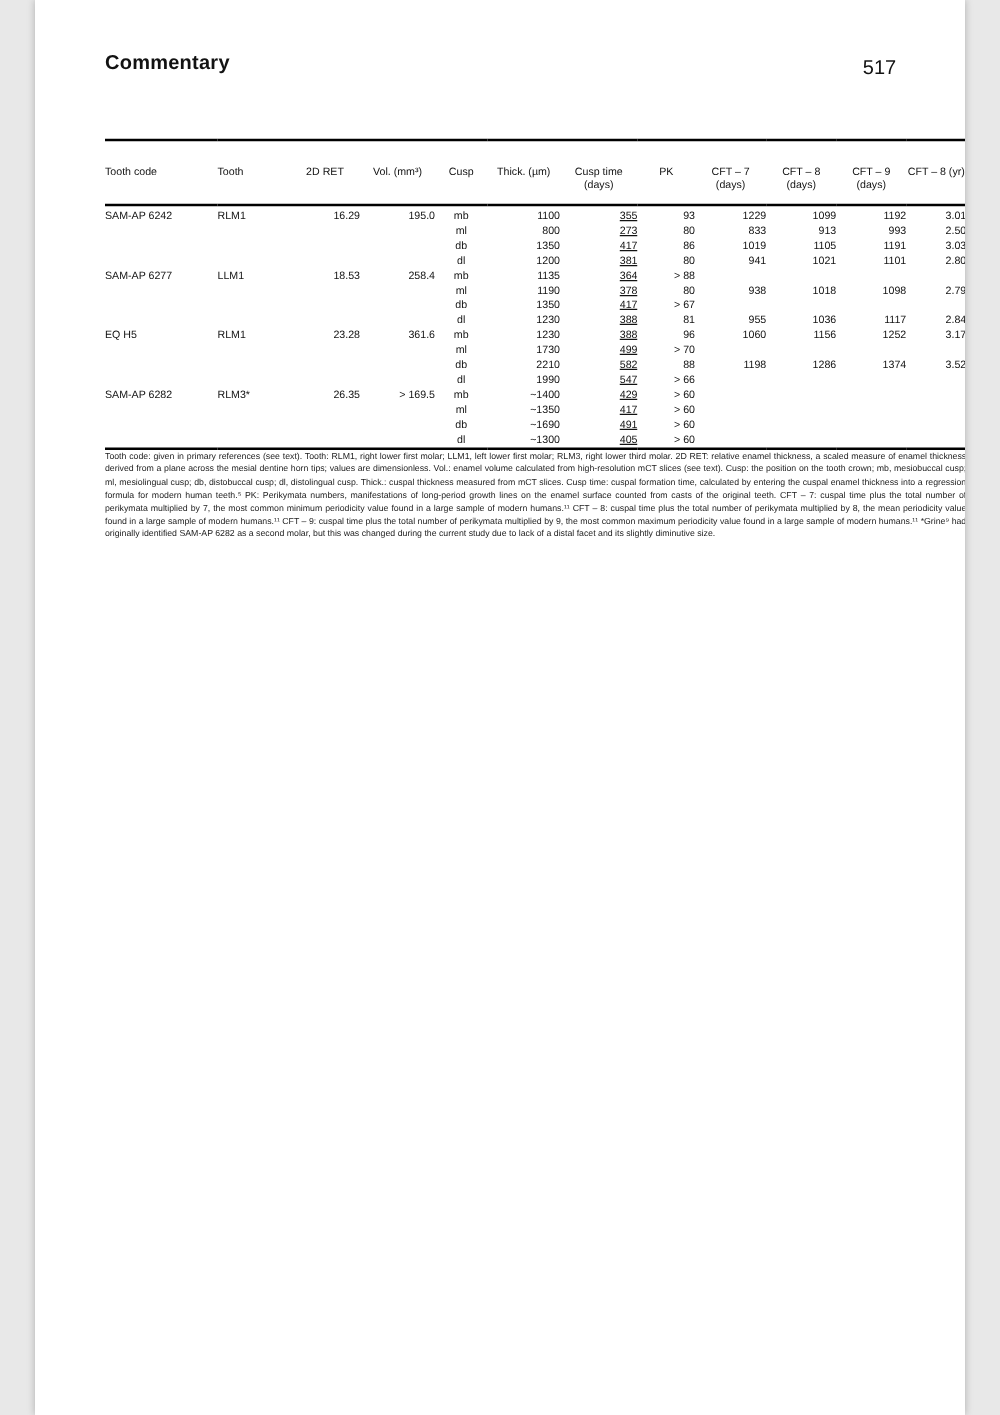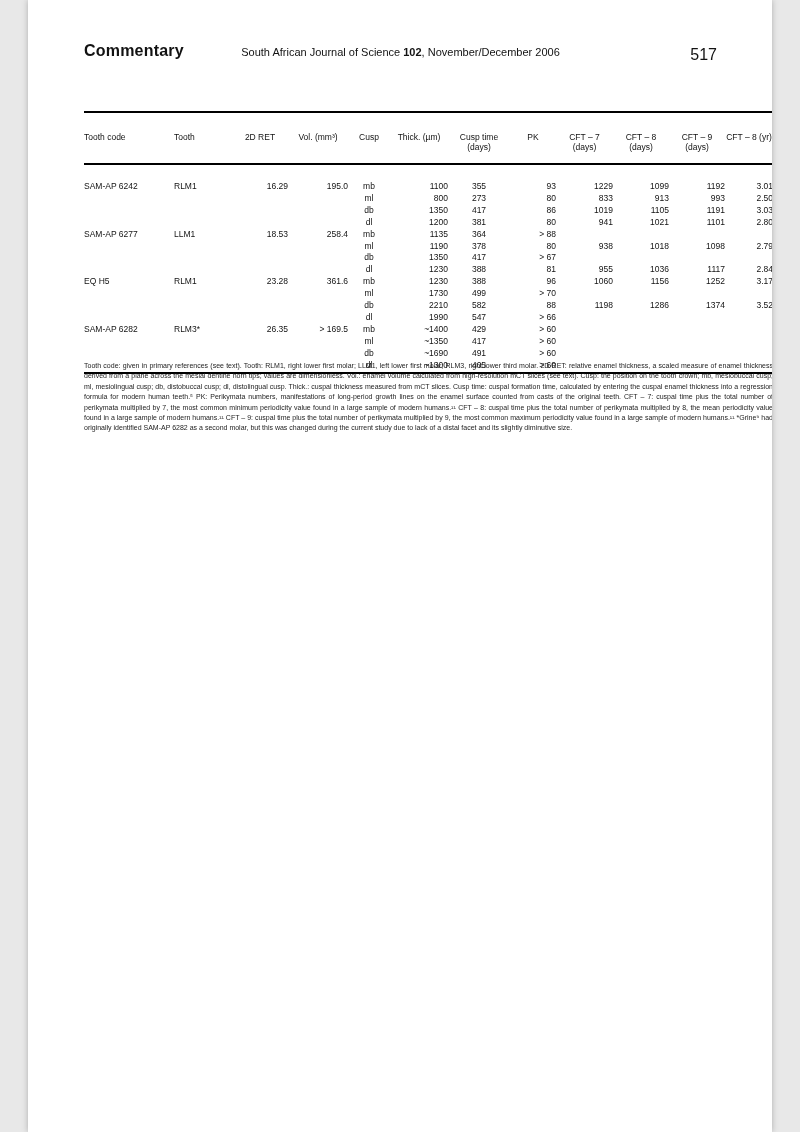--- a/index.html
+++ b/index.html
@@ -30,47 +30,46 @@
   table.appendix thead tr { border-bottom:2px solid #000; }
   table.appendix th {
     font-weight:normal; vertical-align:top; padding:19px 0 11px;
     font-size:8.5px; line-height:10px; text-align:center;
   }
   table.appendix th.c0, table.appendix th.c1 { text-align:left; }
   table.appendix td {
     height:11.9px; line-height:11.9px; padding:0; vertical-align:top;
     white-space:nowrap; overflow:hidden;
   }
-  table.appendix tbody tr:first-child td { padding-top:16px; }
+  table.appendix tbody tr:first-child td { padding-top:2px; }
   td.c0, td.c1 { text-align:left; }
   td.c2 { text-align:right; padding-right:14px; }
   td.c3 { text-align:right; padding-right:16px; }
   td.c4 { text-align:center; }
   td.c5 { text-align:right; padding-right:17px; }
-  td.c6 { text-align:center; padding-right:21px; }
+  td.c6 { text-align:right; padding-right:21px;text-decoration:underline; }
   td.c7 { text-align:right; padding-right:15px; }
   td.c8 { text-align:right; padding-right:19px; }
   td.c9 { text-align:right; padding-right:18px; }
   td.c10 { text-align:right; padding-right:18px; }
   td.c11 { text-align:right; padding-right:14px; }
 
   
   .footnote {
     position:absolute; left:56px; top:361px; width:689px;
     font-size:7px; line-height:10.4px; text-align:justify; color:#1c1c1c;
   }
 </style>
 </head>
 <body>
 
 <div class="page">
 
   <div class="masthead">
     <span class="section-label">Commentary</span>
-    <span class="journal-line"><span>South African Journal of Science </span><span class="vol">102</span><span>, November/December 2006</span></span>
     <span class="page-number">517</span>
   </div>
 
 
   <table class="appendix">
     <colgroup>
       <col style="width:90px">
         <col style="width:58px">
         <col style="width:56px">
         <col style="width:60px">

